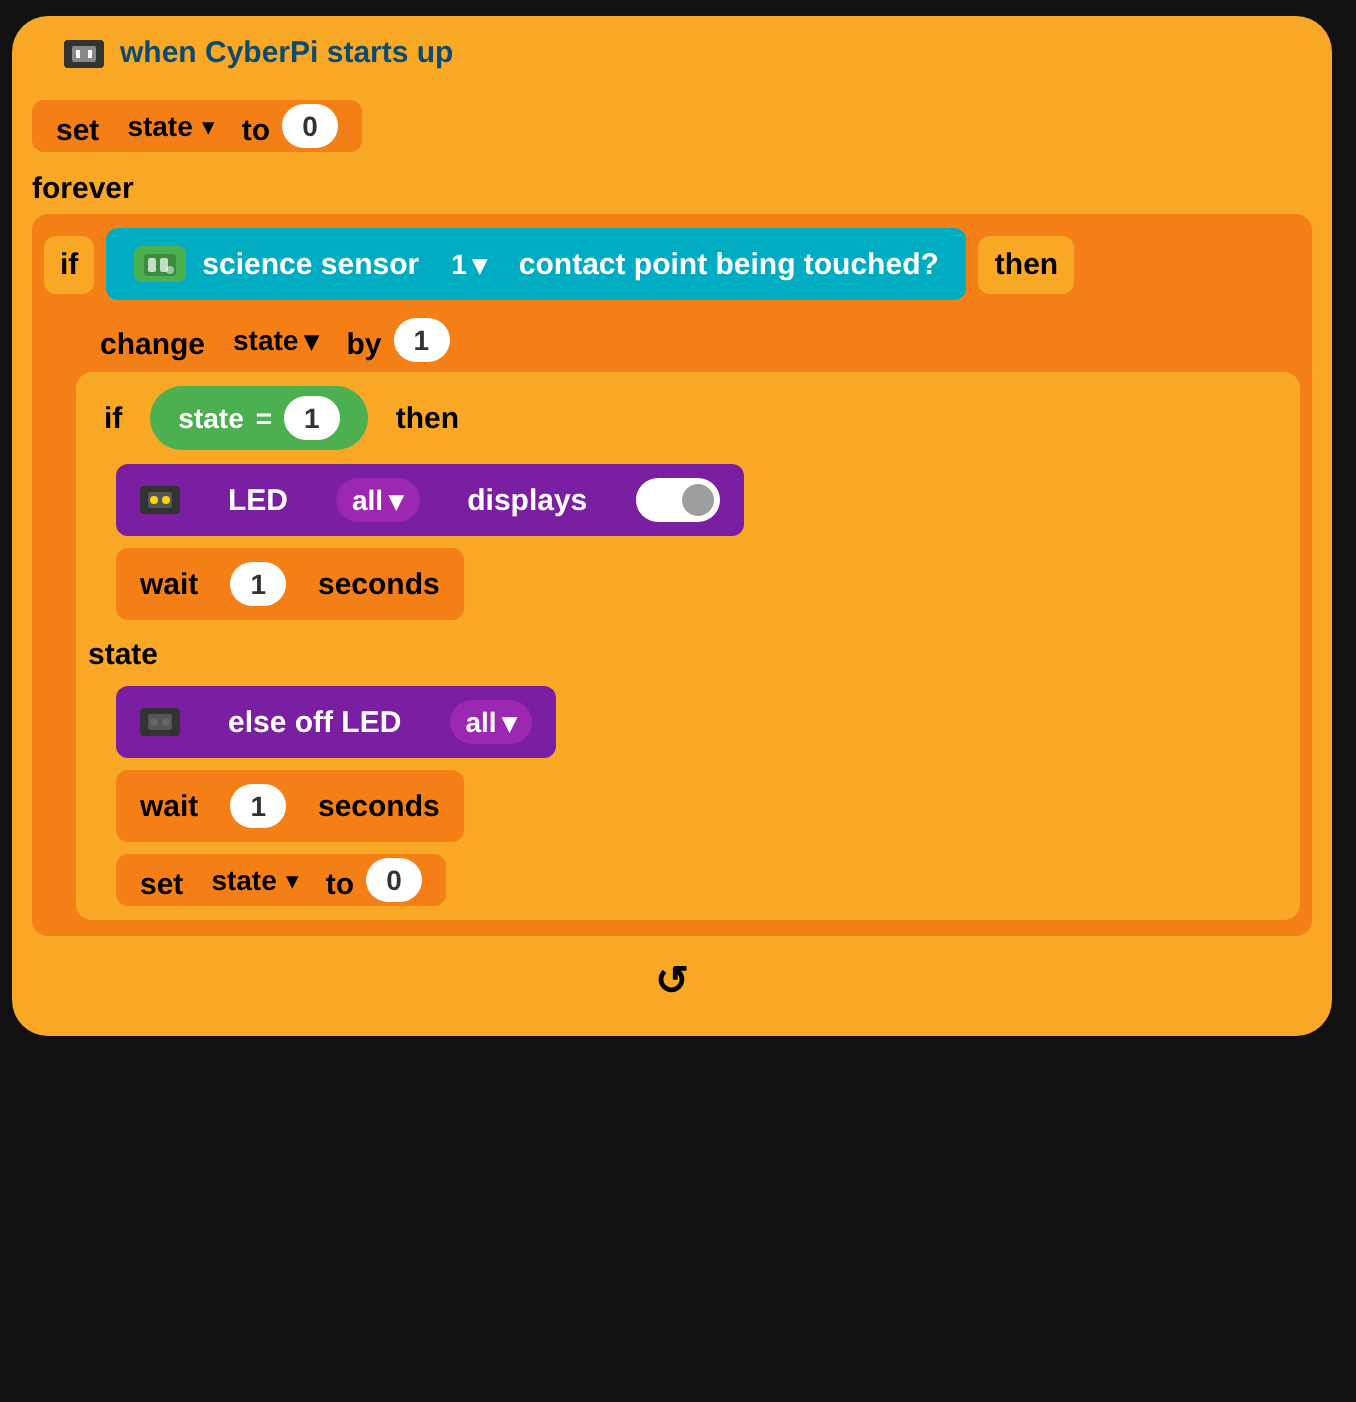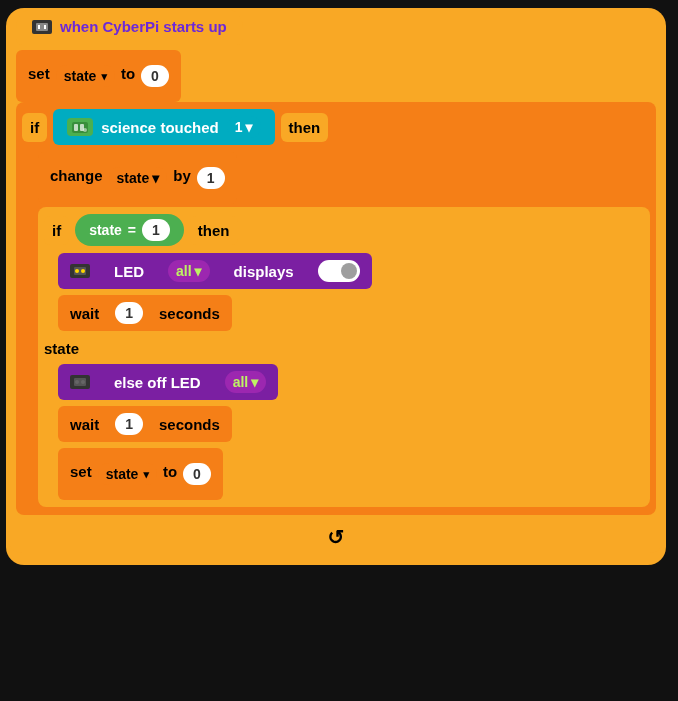--- a/index.html
+++ b/index.html
@@ -23,30 +23,30 @@
     
     .hat-block {
       background: #F9A825;
       border-radius: 20px 20px 6px 6px;
       padding: 10px 16px;
       display: inline-flex;
       align-items: center;
       gap: 8px;
       font-weight: 700;
       font-size: 15px;
-      color: #6d28d9;
+      color: #0c4a6e;
     }
 
     
     .label-block {
       background: #F57F17;
       border-radius: 6px;
-      padding: 15px 12px;
-      display: inline-flex;
-      align-items: flex-start;
+      padding: 2px 12px;
+      display: inline-flex;
+      align-items: flex-end;
       gap: 6px;
       font-weight: 700;
       font-size: 15px;
       color: #000;
     }
 
     
     .if-block {
       background: #F9A825;
       border-radius: 6px;
@@ -210,21 +210,21 @@
       align-items: center;
       gap: 3px;
     }
 
     .dropdown-purple {
       background: #9C27B0;
       border-radius: 20px;
       padding: 3px 8px;
       font-weight: 700;
       font-size: 14px;
-      color: #bef264;
+      color: #ffffff;
       display: inline-flex;
       align-items: center;
       gap: 3px;
     }
 
     
     .outer-frame {
       position: absolute;
       top: 8px;
       left: 6px;
@@ -270,41 +270,45 @@
           <span>set</span>
           <span class="dropdown-inline">
             <span>state</span>
             <span class="dropdown-arrow">▾</span>
           </span>
           <span>to</span>
           <span class="pill-white">0</span>
         </div>
       </div>
 
+      <div class="block-row pl-0" style="padding-top: 6px; padding-bottom: 2px;">
+        <span class="section-label">forever</span>
+      </div>
 
       <div style="background: #F57F17; border-radius: 8px; padding: 4px 6px 4px 6px; margin-left: 0; margin-bottom: 6px;">
 
         <div class="block-row pl-0" style="padding-bottom: 4px; flex-wrap: nowrap;">
           <div class="if-block" style="padding: 6px 8px;">
             <span>if</span>
           </div>
           <div class="sensor-block">
             <span class="sensor-icon">
               <svg width="18" height="13" viewBox="0 0 18 13">
                   <rect x="1" y="1" width="16" height="11" rx="2" fill="#388E3C"></rect>
                   <rect x="3" y="3" width="4" height="7" rx="1" fill="#FFF" opacity="0.7"></rect>
                   <rect x="9" y="3" width="4" height="7" rx="1" fill="#FFF" opacity="0.7"></rect>
                   <circle cx="14" cy="9" r="2" fill="#FFF" opacity="0.5"></circle>
                 </svg>
             </span>
-            <span>science touched</span>
+            <span>science sensor</span>
             <span class="dropdown-teal">
               <span>1</span>
               <span>▾</span>
             </span>
+            <span>contact point being touched?</span>
           </div>
           <div class="if-block" style="padding: 6px 8px;">
             <span>then</span>
           </div>
         </div>
 
         <div style="padding-left: 16px;">
 
           <div class="block-row" style="padding-bottom: 3px;">
             <div class="label-block">

